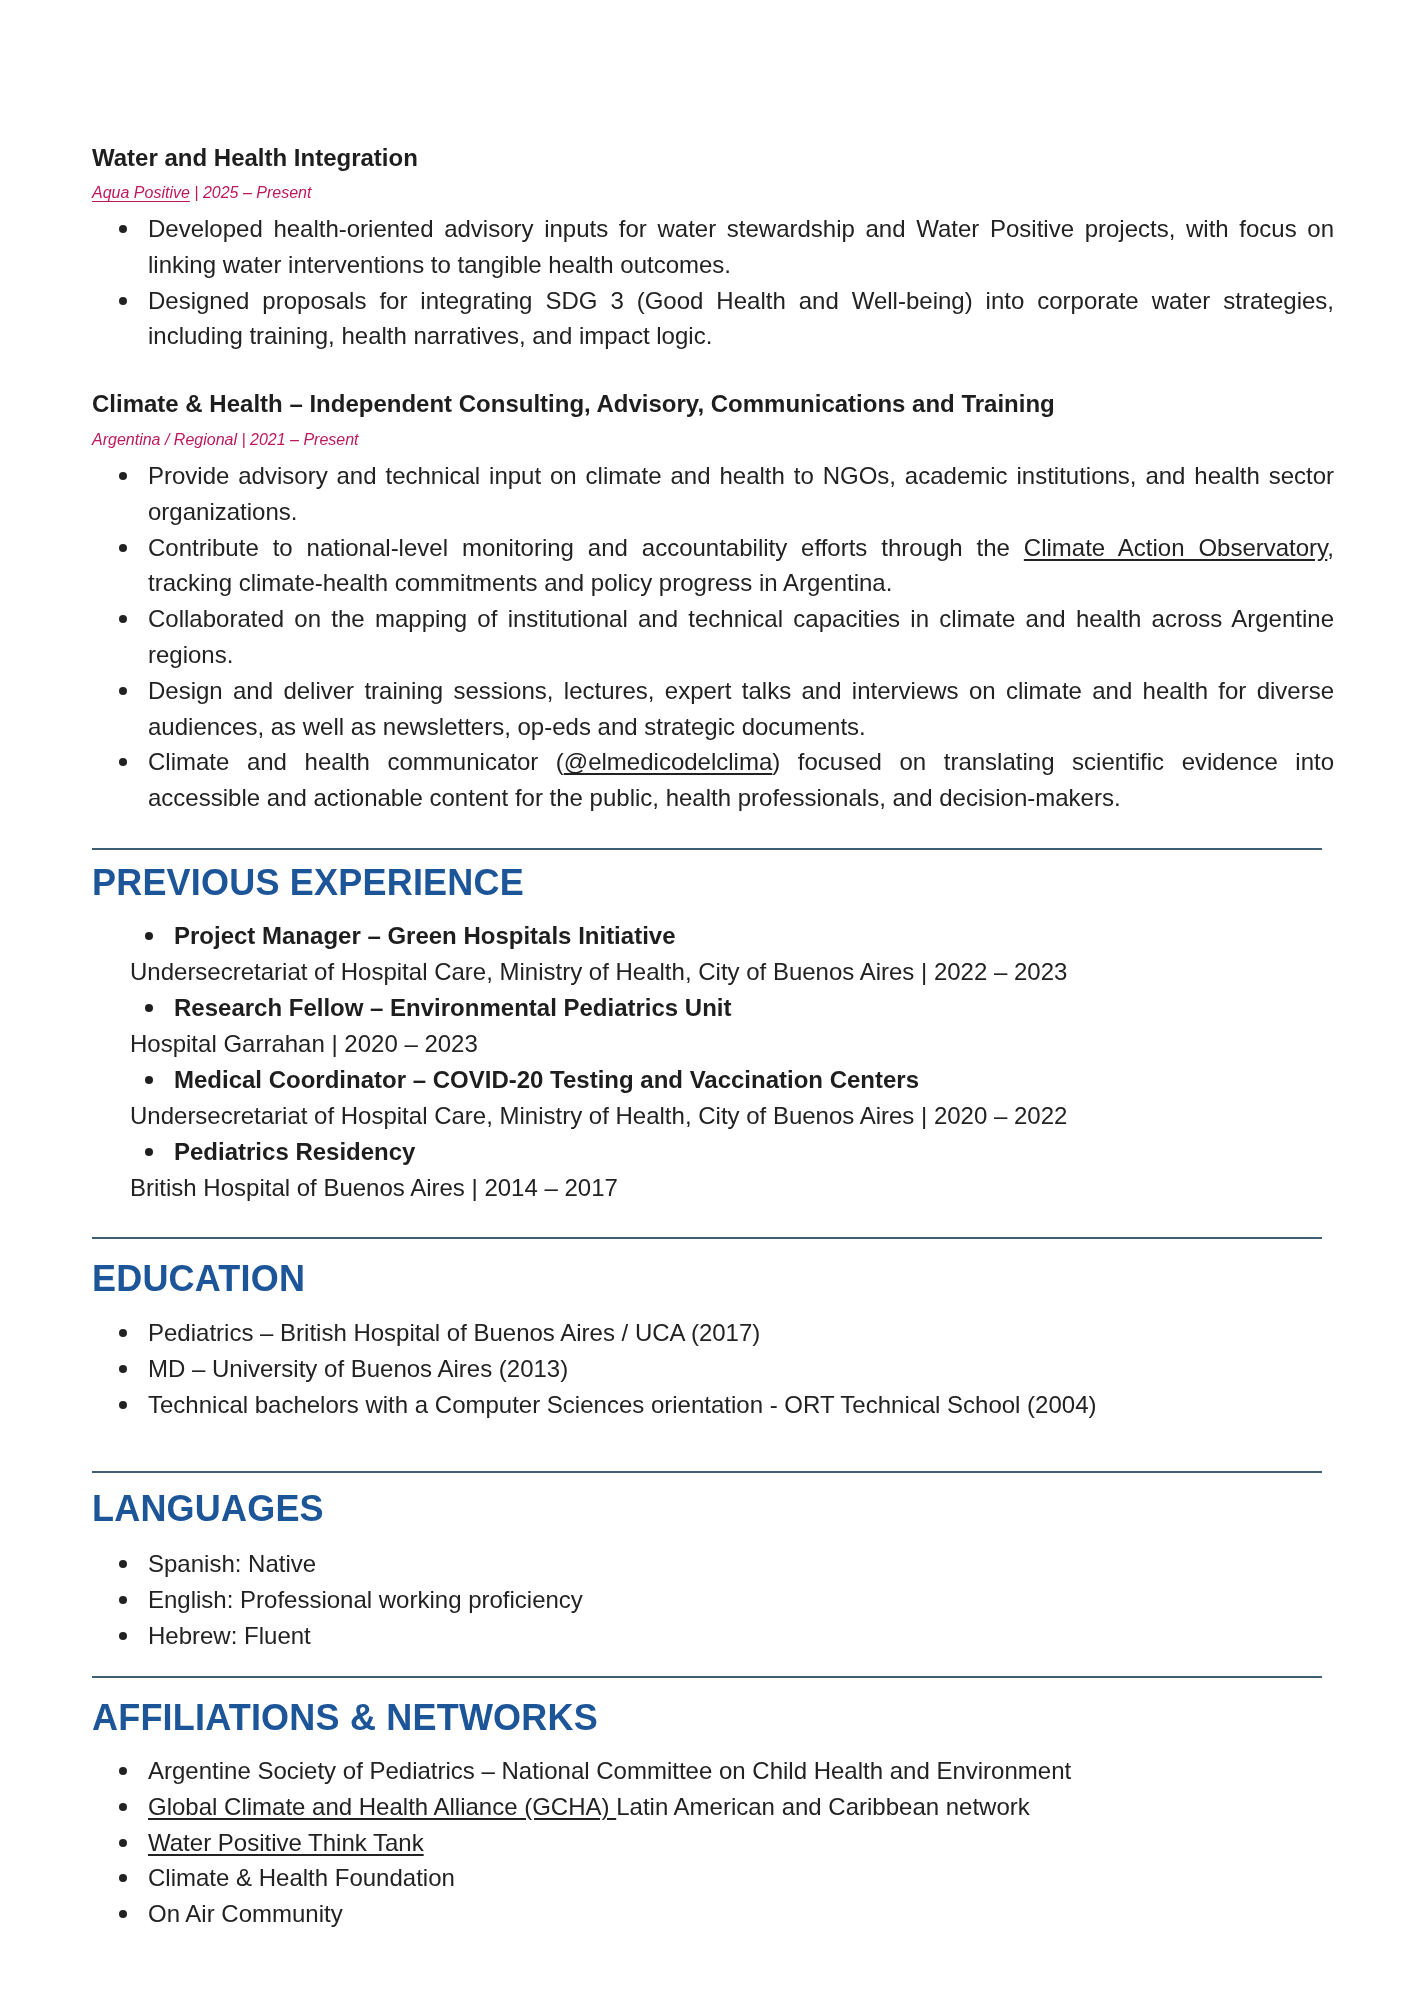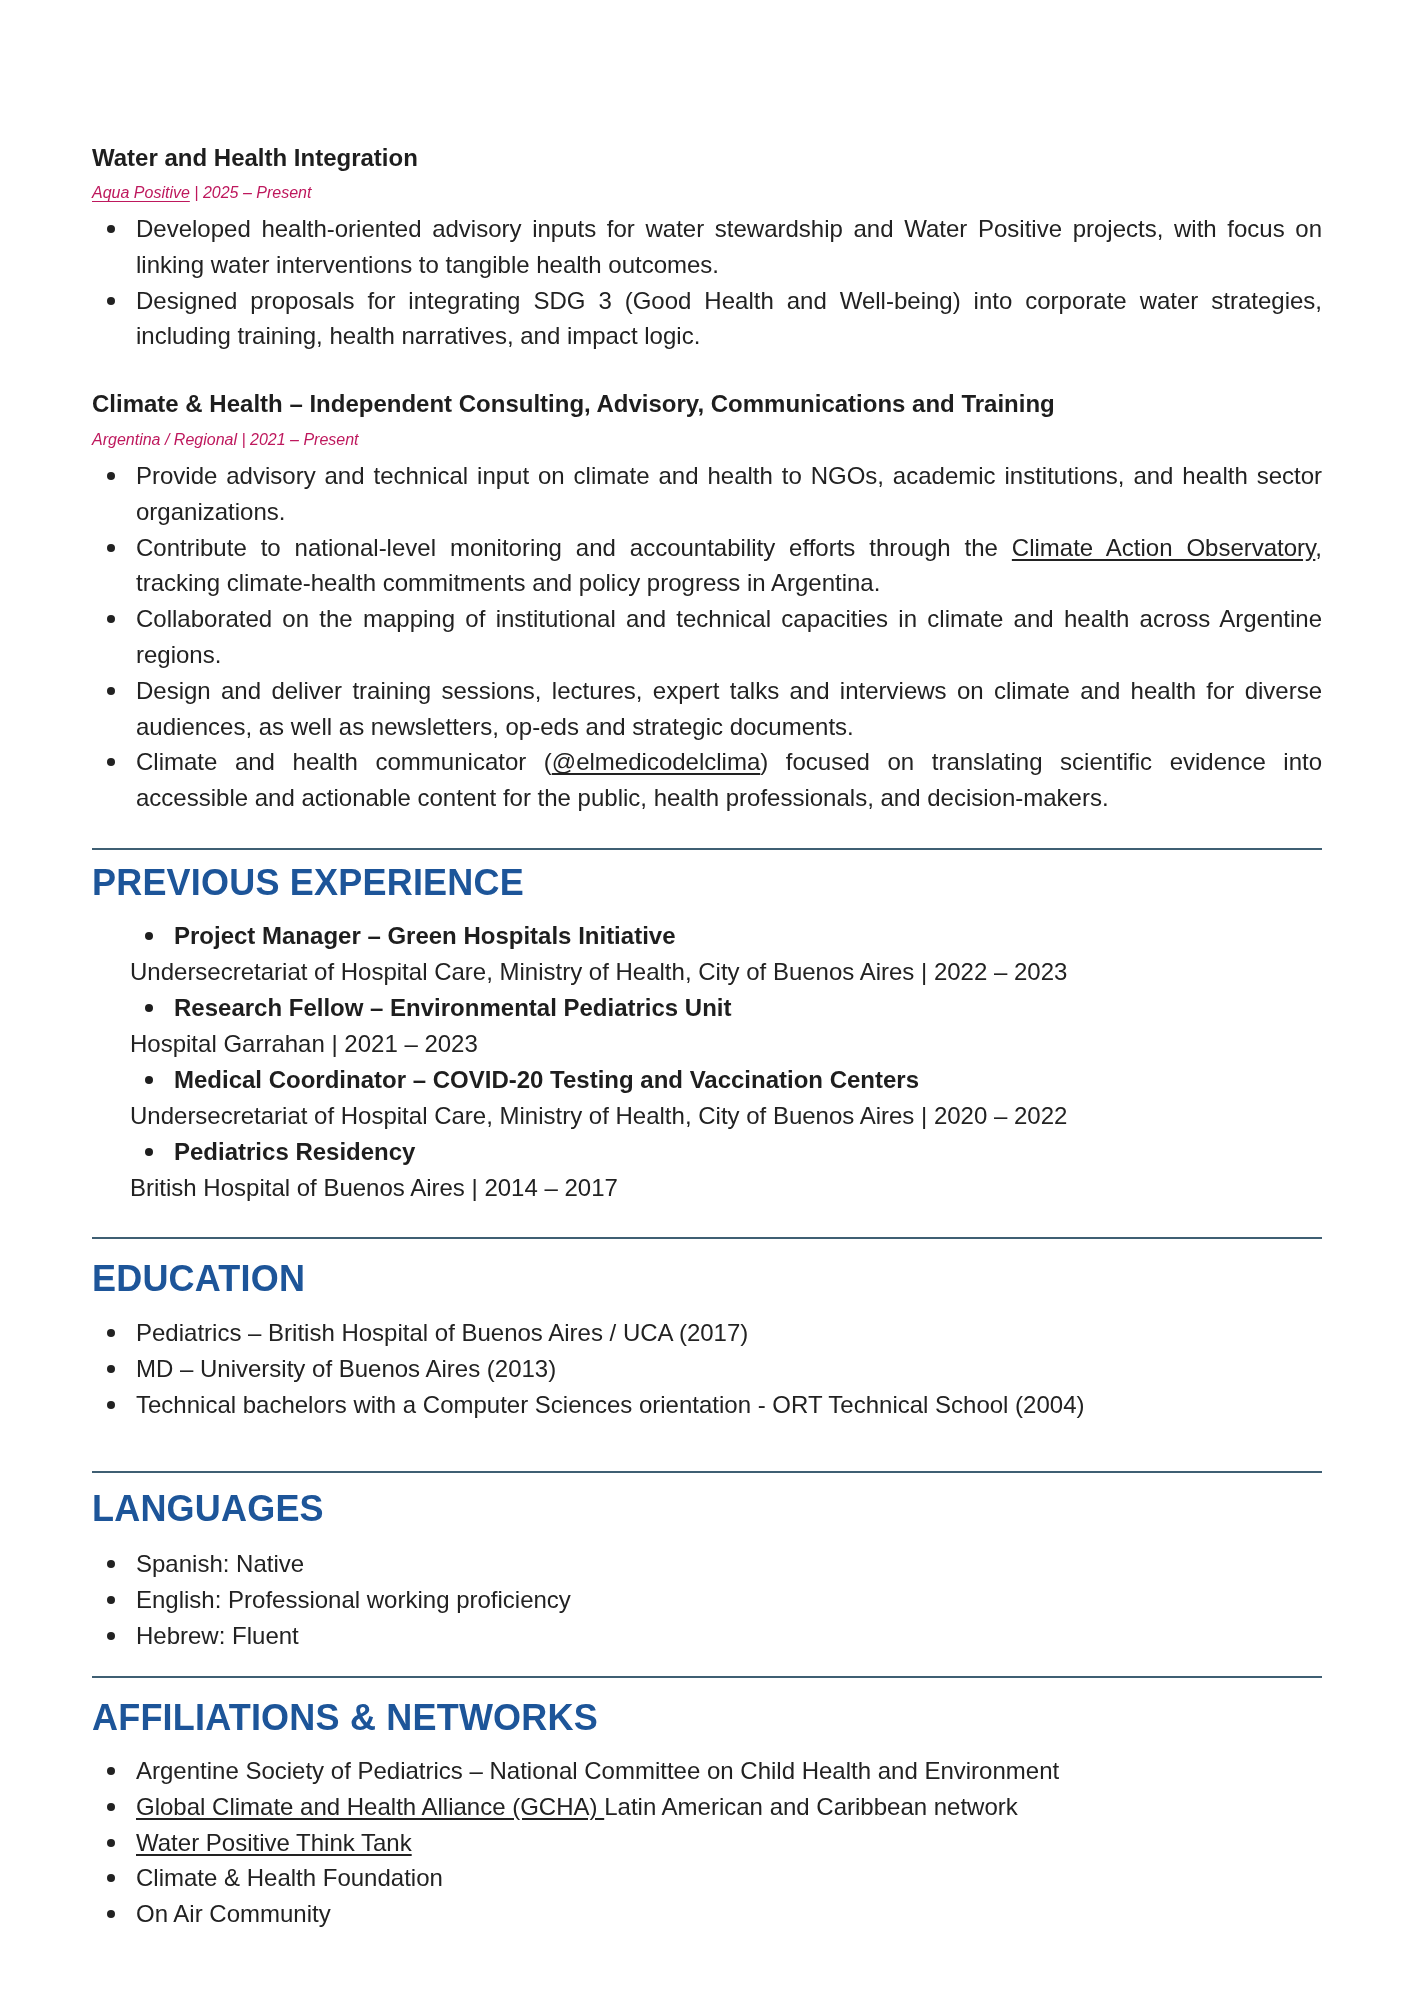--- a/index.html
+++ b/index.html
@@ -3,21 +3,21 @@
 <meta charset="utf-8">
 <style>
   html, body { margin: 0; padding: 0; background: #ffffff; }
   body { width: 1414px; height: 2000px; position: relative; overflow: hidden;
          font-family: "Liberation Sans", "DejaVu Sans", sans-serif; color: #222222; }
   .page { position: absolute; left: 92px; top: 0; width: 1230px; }
   .abs { position: absolute; left: 0; white-space: nowrap; }
   .jt { font-size: 24px; line-height: 24px; font-weight: bold; color: #1e1e1e; }
   .meta { font-size: 16px; line-height: 24px; font-style: italic; color: #be185d; }
   .meta u, .link { text-decoration: underline; text-underline-offset: 3px; }
-  ul.b { list-style: none; margin: 0; padding: 0; position: absolute; left: 0; width: 1230px; }
+  ul.b { list-style: none; margin: 0; padding: 0; position: absolute; left: 12px; width: 1230px; }
   ul.b li { position: relative; padding-left: 44px; font-size: 24px; line-height: 35.8px;
             text-align: justify; color: #222222; }
   ul.b li::before { content: ""; position: absolute; left: 15px; top: 14px; width: 8px; height: 8px;
                     border-radius: 50%; background: #222222; }
   ul.b.nojust li { text-align: left; white-space: nowrap; }
   .rule { position: absolute; left: 0; width: 1230px; height: 2px; background: #3f5f73; }
   .sec { position: absolute; left: 0; font-size: 36px; line-height: 30px; font-weight: bold;
          color: #1d5599; white-space: nowrap; letter-spacing: 0.2px; }
   .pitem { position: absolute; left: 0; width: 1230px; margin-left: 38px; }
   .pitem .role { position: relative; padding-left: 44px; font-size: 24px; line-height: 36px;
@@ -54,21 +54,21 @@
 
   <div class="rule" style="top:848px"></div>
   <div class="sec" style="top:868px">PREVIOUS EXPERIENCE</div>
 
   <div class="pitem" style="top:918px">
     <div class="role">Project Manager – Green Hospitals Initiative</div>
     <div class="org">Undersecretariat of Hospital Care, Ministry of Health, City of Buenos Aires | 2022 – 2023</div>
   </div>
   <div class="pitem" style="top:990px">
     <div class="role">Research Fellow – Environmental Pediatrics Unit</div>
-    <div class="org">Hospital Garrahan | 2021 – 2023</div>
+    <div class="org">Hospital Garrahan | 2020 – 2023</div>
   </div>
   <div class="pitem" style="top:1062px">
     <div class="role">Medical Coordinator – COVID-20 Testing and Vaccination Centers</div>
     <div class="org">Undersecretariat of Hospital Care, Ministry of Health, City of Buenos Aires | 2020 – 2022</div>
   </div>
   <div class="pitem" style="top:1134px">
     <div class="role">Pediatrics Residency</div>
     <div class="org">British Hospital of Buenos Aires | 2014 – 2017</div>
   </div>
 

